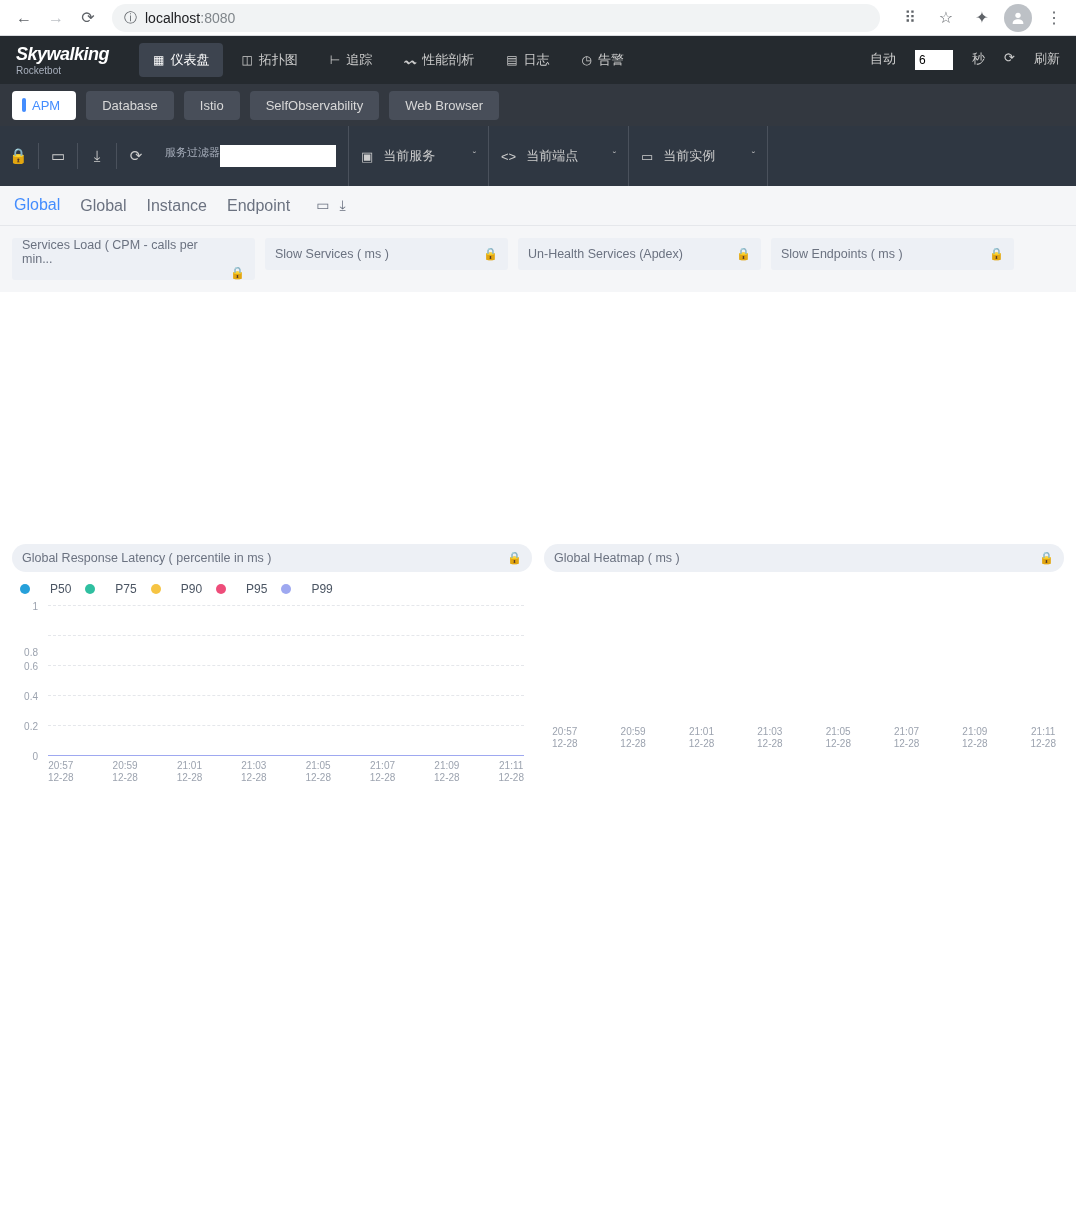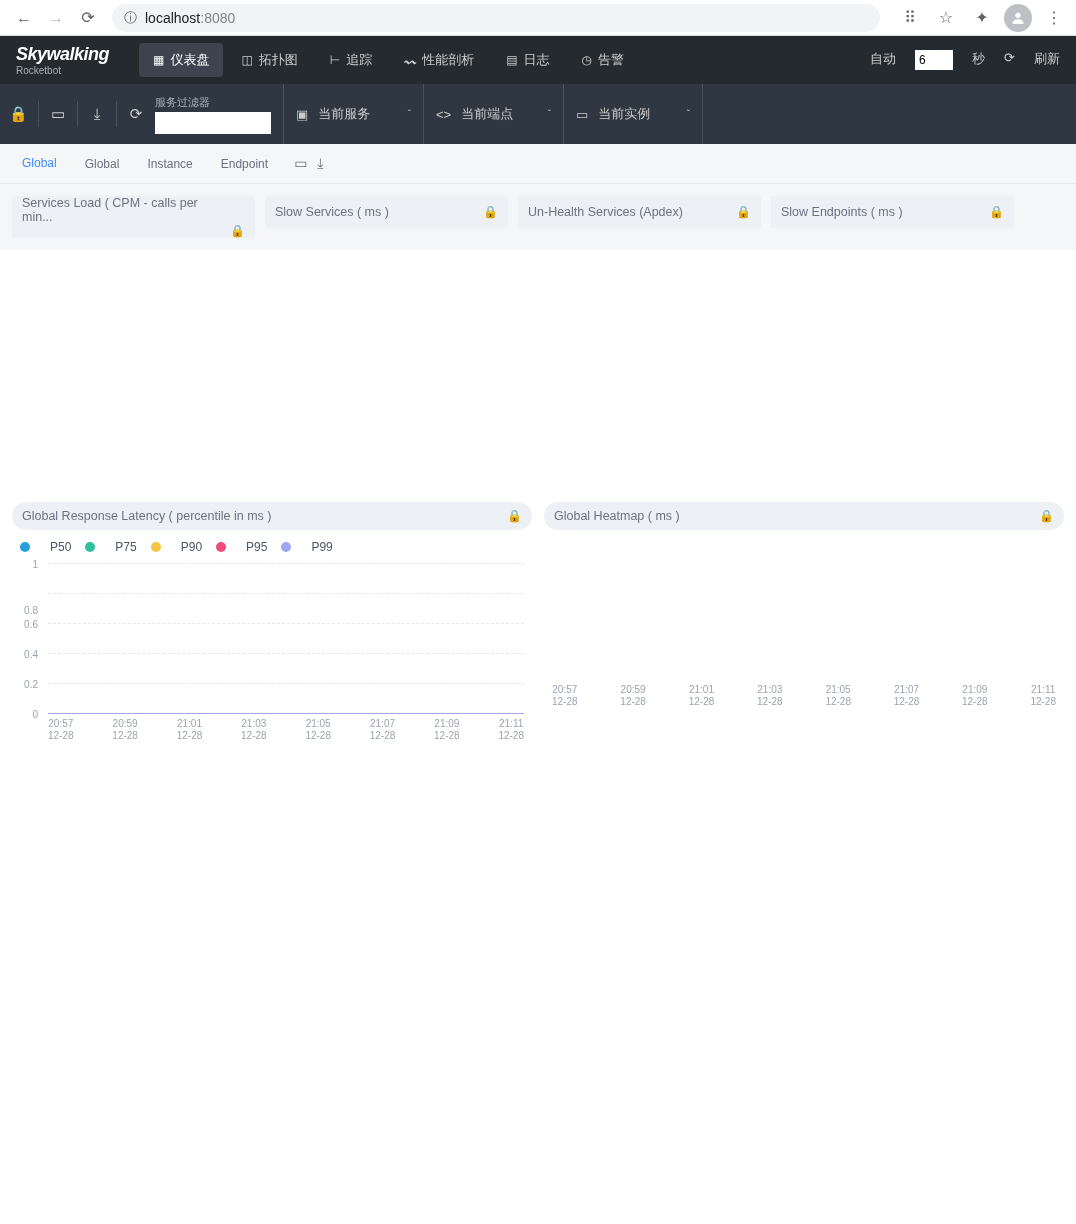--- a/index.html
+++ b/index.html
@@ -40,29 +40,29 @@
 
 .sw-subnav { background:#333840; height:42px; display:flex; align-items:center; padding:0 12px; }
 .sw-pill { background:#484e59; color:#d8d8d8; padding:7px 16px; border-radius:4px; font-size:13px; margin-right:10px; cursor:pointer; display:flex; align-items:center; gap:6px; }
 .sw-pill.active { background:#fff; color:#448dfe; padding-left:10px; }
 .sw-pill.active::before { content:""; width:4px; height:14px; background:#448dfe; border-radius:2px; }
 
 .sw-toolbar { background:#2f3742; height:60px; display:flex; align-items:center; color:#ccc; }
 .sw-tool-group { display:flex; align-items:center; height:100%; }
 .sw-tool-btn { width:38px; height:60px; display:flex; align-items:center; justify-content:center; font-size:15px; cursor:pointer; }
 .sw-divider { width:1px; height:26px; background:#4a515c; }
-.sw-filter { display:flex; flex-direction:column; margin-right:12px; }
+.sw-filter { display:flex; flex-direction:row; margin-left:10px; margin-right:12px; }
 .sw-filter-label { font-size:11px; color:#a7aebb; margin-bottom:2px; }
 .sw-filter input { width:116px; height:22px; background:#fff; border:none; font-size:12px; padding:0 4px; }
 .sw-selector { width:140px; border-left:1px solid #4a515c; height:100%; display:flex; align-items:center; padding:0 12px; cursor:pointer; gap:10px; font-size:13px; }
 .sw-selector .sel-icon { font-size:13px; }
 .sw-selector .chev { margin-left:auto; font-size:10px; }
 
 .sw-tabs2 { height:40px; border-bottom:1px solid #e5e7eb; display:flex; align-items:center; padding:0 14px; background:#f5f6f8; }
-.sw-tab2 { font-size:12px; color:#6b7280; padding:26px 0; margin-right:20px; cursor:pointer;margin-left:8px; }
+.sw-tab2 { font-size:16px; color:#6b7280; padding:26px 0; margin-right:20px; cursor:pointer; }
 .sw-tab2.active { color:#448dfe; border-bottom:2px solid #448dfe; }
 .sw-tabs2-icons { display:flex; gap:10px; margin-left:6px; }
 .sw-tabs2-icons span { color:#6b7280; font-size:14px; cursor:pointer; }
 
 .sw-cards { padding:12px; display:flex; gap:10px; background:#f5f6f8; flex-wrap:wrap; }
 .sw-card-header { background:#edf0f5; width:243px; height:32px; border-radius:3px; display:flex; align-items:center; padding:0 10px; font-size:12.5px; color:#6b7280; }
 .sw-card-header.tall { height:42px; flex-direction:row; align-items:flex-start; justify-content:center; }
 .sw-card-header .lock { margin-left:auto; color:#9ca3af; font-size:12px; }
 
 .sw-cards-bottom { padding:12px; display:flex; gap:12px; background:#fff; margin-top:240px; }
@@ -146,20 +146,37 @@
       </div>
     <div class="sw-refresh">
       <span>自动</span>
       <input value="6" style="">
       <span>秒</span>
       <span>⟳</span>
       <span>刷新</span>
     </div>
   </div>
 
+  <div class="sw-subnav">
+    <div class="sw-pill active">
+        <span>APM</span>
+      </div>
+    <div class="sw-pill">
+        <span>Database</span>
+      </div>
+    <div class="sw-pill">
+        <span>Istio</span>
+      </div>
+    <div class="sw-pill">
+        <span>SelfObservability</span>
+      </div>
+    <div class="sw-pill">
+        <span>Web Browser</span>
+      </div>
+  </div>
 
   <div class="sw-toolbar">
     <div class="sw-tool-group">
       <div class="sw-tool-btn">🔒</div>
       <div class="sw-divider"></div>
       <div class="sw-tool-btn">▭</div>
       <div class="sw-divider"></div>
       <div class="sw-tool-btn">⤓</div>
       <div class="sw-divider"></div>
       <div class="sw-tool-btn">⟳</div>

